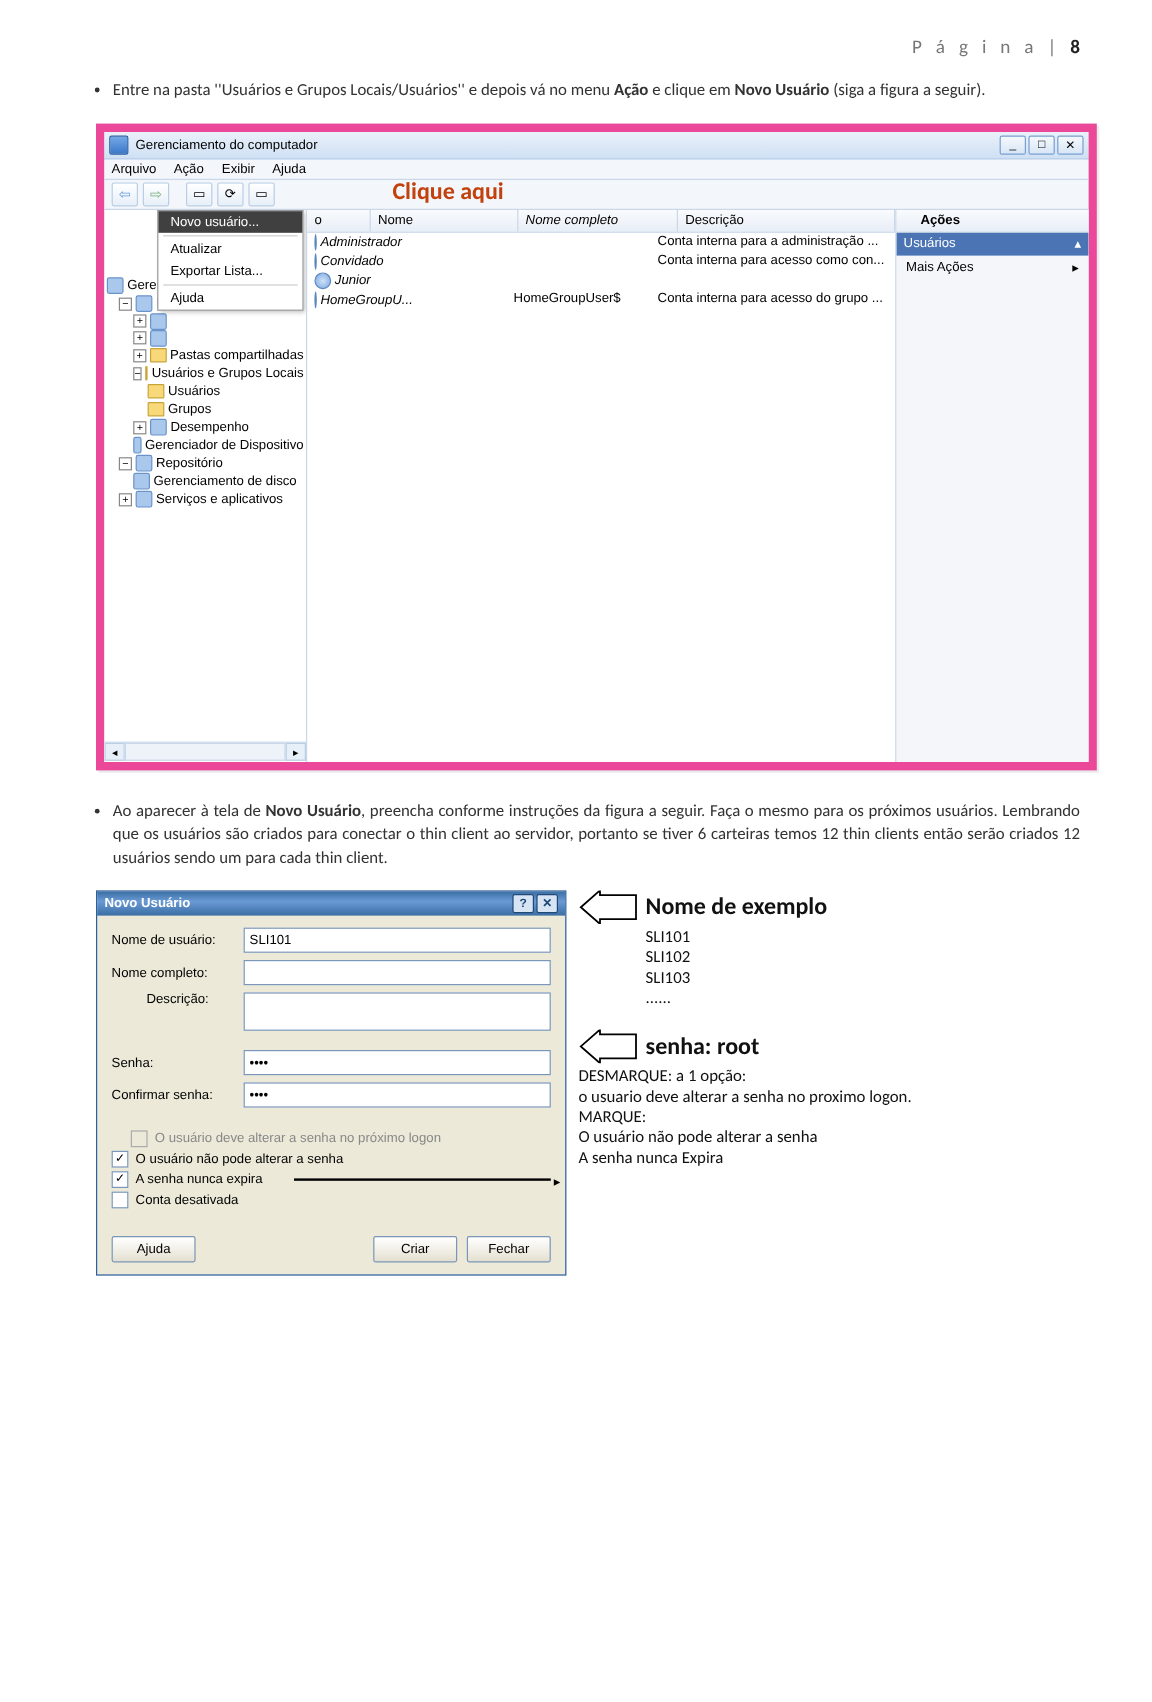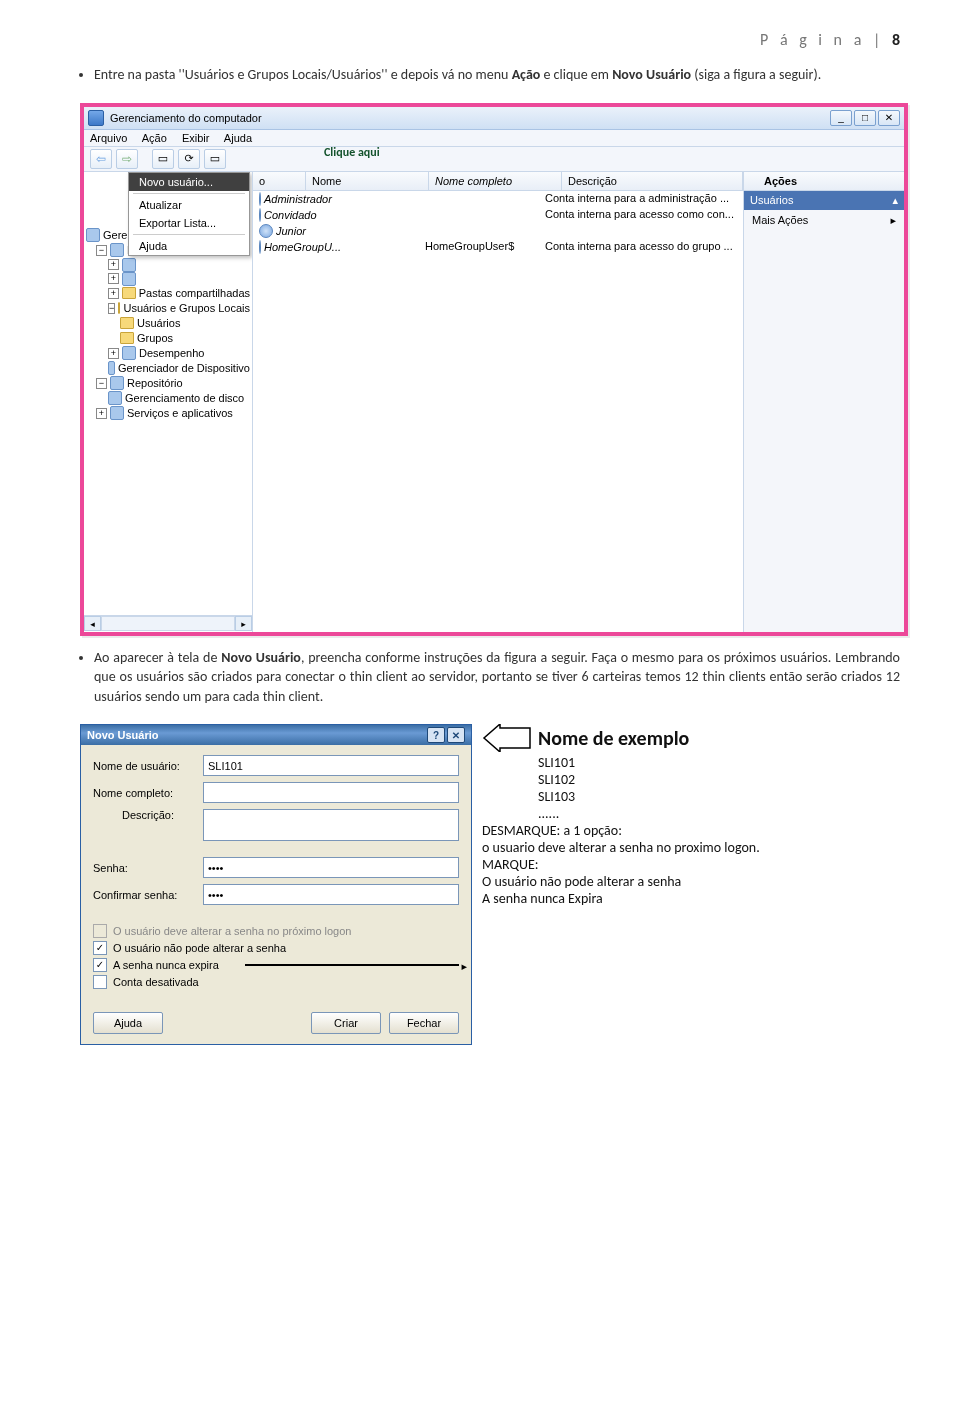--- a/index.html
+++ b/index.html
@@ -32,28 +32,28 @@
   }
   ul.doc-list li {
     margin-bottom: 6px;
     line-height: 1.4;
     text-align: justify;
   }
   .bold { font-weight: bold; }
 
   
   .win7-window {
-    border: 4px solid #ec4899;
+    border: 7px solid #ec4899;
     background: #e5eef7;
     width: 820px;
     font-family: "Segoe UI", Tahoma, sans-serif;
     font-size: 11px;
     color: #000;
     box-shadow: 2px 2px 0 rgba(0,0,0,0.08);
-    margin-bottom: 12px;
+    margin-bottom: 24px;
   }
   .titlebar {
     background: linear-gradient(#eaf1fa,#cfe0f4);
     height: 22px;
     display: flex;
     align-items: center;
     padding: 0 4px;
     border-bottom: 1px solid #a9c3e4;
   }
   .titlebar .winicon {
@@ -92,23 +92,23 @@
     background: linear-gradient(#fff,#e7eff8);
     border-radius: 2px;
     display:flex;align-items:center;justify-content:center;
   }
   .arrow-left::before { content:"⇦"; font-size:12px; color:#6aa0e0;}
   .arrow-right::before { content:"⇨"; font-size:12px; color:#7ab07a;}
   .toolbar .ctxlabel {
     position:absolute;
     left: 240px; top:-2px;
     font-family: Calibri, Arial, sans-serif;
-    font-size: 12px;
+    font-size: 20px;
     font-weight: bold;
-    color:#14532d;
+    color:#c2410c;
   }
   .win-body {
     display:flex;
     height: 460px;
     background:#fff;
   }
   .col-tree {
     width: 168px;
     border-right:1px solid #c9d7e9;
     overflow:hidden;
@@ -222,21 +222,21 @@
     height:17px;
     padding:1px 4px;
     font-size:11px;
     background:#fff;
   }
   .frow2 { display:flex; align-items:flex-start; margin-bottom:6px;text-align:center;}
   .frow2 label { width:110px; }
   .frow2 .ta { flex:1; border:1px solid #7a96b8; height:30px; background:#fff;}
   .dlg-sep { height:10px; }
   .chkline { display:flex; align-items:center; gap:6px; margin:3px 0; }
-  .chkline.disabled { color:#888; }
+  .chkline.disabled { color:#888;margin-left:16px; }
   .chkbox { width:12px;height:12px;border:1px solid #7a96b8;background:#fff;display:flex;align-items:center;justify-content:center;font-size:10px;}
   .chkbox.checked::after{content:"✓";font-size:10px;line-height:10px;}
   .chkbox.disabled{background:#ece9d8;border-color:#aaa;}
   .dlg-btns { display:flex; gap:8px; padding:10px 12px; justify-content:space-between;}
   .dlg-btns .right{display:flex;gap:8px;}
   .dbtn { width:70px; height:22px; border:1px solid #7a96b8; background:linear-gradient(#fff,#e4e0d0); font-size:11px; border-radius:2px;}
 
   .annot {
     font-family: Calibri, Arial, sans-serif;
     font-size: 14px;
@@ -506,20 +506,28 @@
             </svg>
         </span>
         <span class="big">Nome de exemplo</span>
       </div>
       <div style="padding-left:56px;">
         <div>SLI101</div>
         <div>SLI102</div>
         <div>SLI103</div>
         <div>......</div>
       </div>
+      <div class="row" style="margin-top:18px;">
+        <span class="arrow-out">
+          <svg viewBox="0 0 50 28">
+              <path d="M48 4 L18 4 L18 0 L2 14 L18 28 L18 24 L48 24 Z" fill="#fff" stroke="#000" stroke-width="1.5"></path>
+            </svg>
+        </span>
+        <span class="big">senha:  root</span>
+      </div>
       <div class="block">
         <div>DESMARQUE: a 1 opção:</div>
         <div>o usuario deve alterar a senha no proximo logon.</div>
       </div>
       <div class="block">
         <div>MARQUE:</div>
         <div>O usuário não pode alterar a senha</div>
         <div>A senha nunca Expira</div>
       </div>
     </div>

